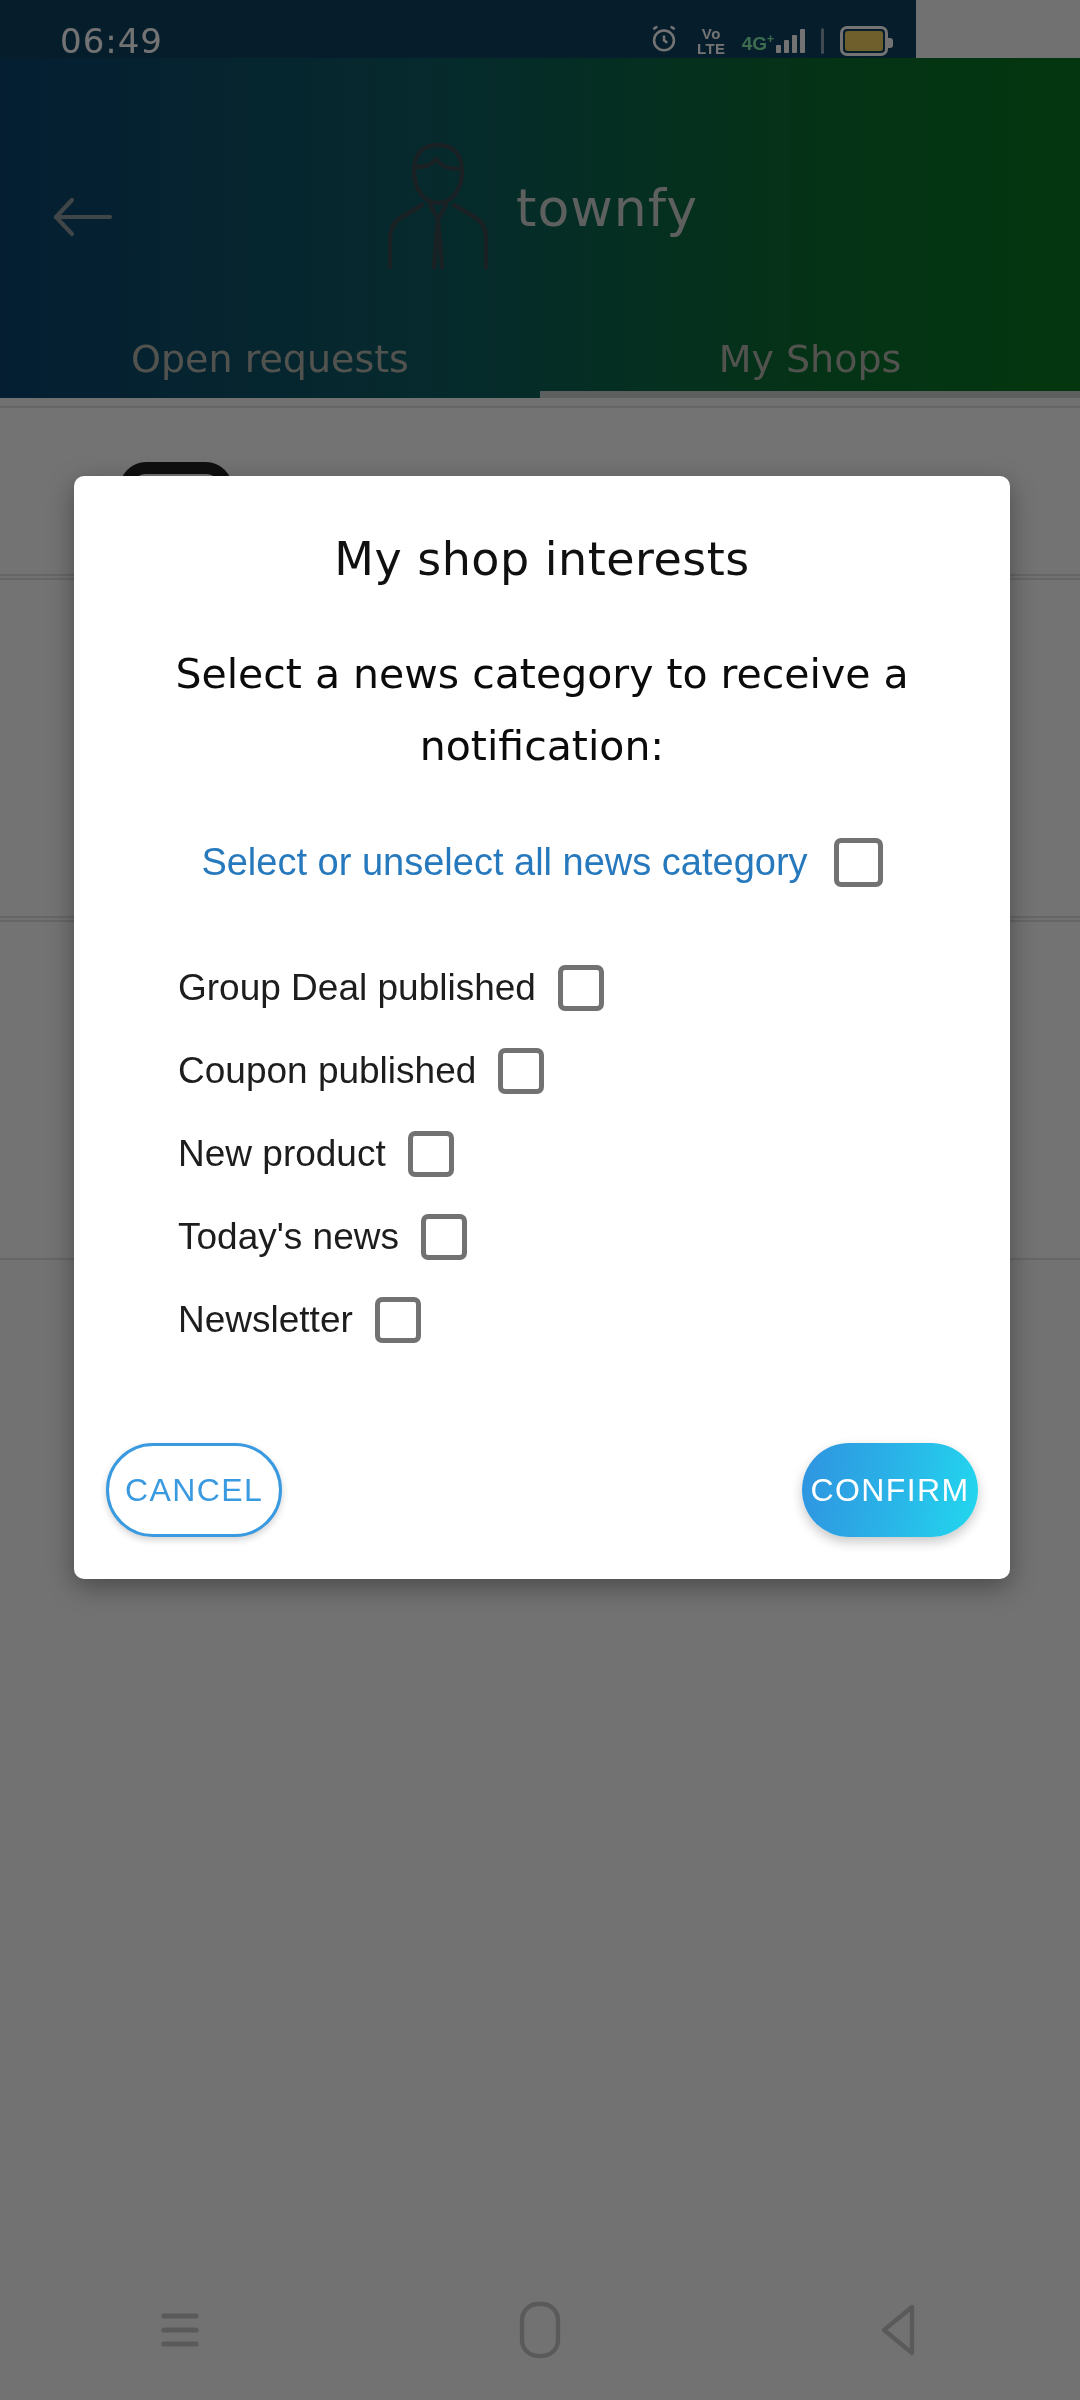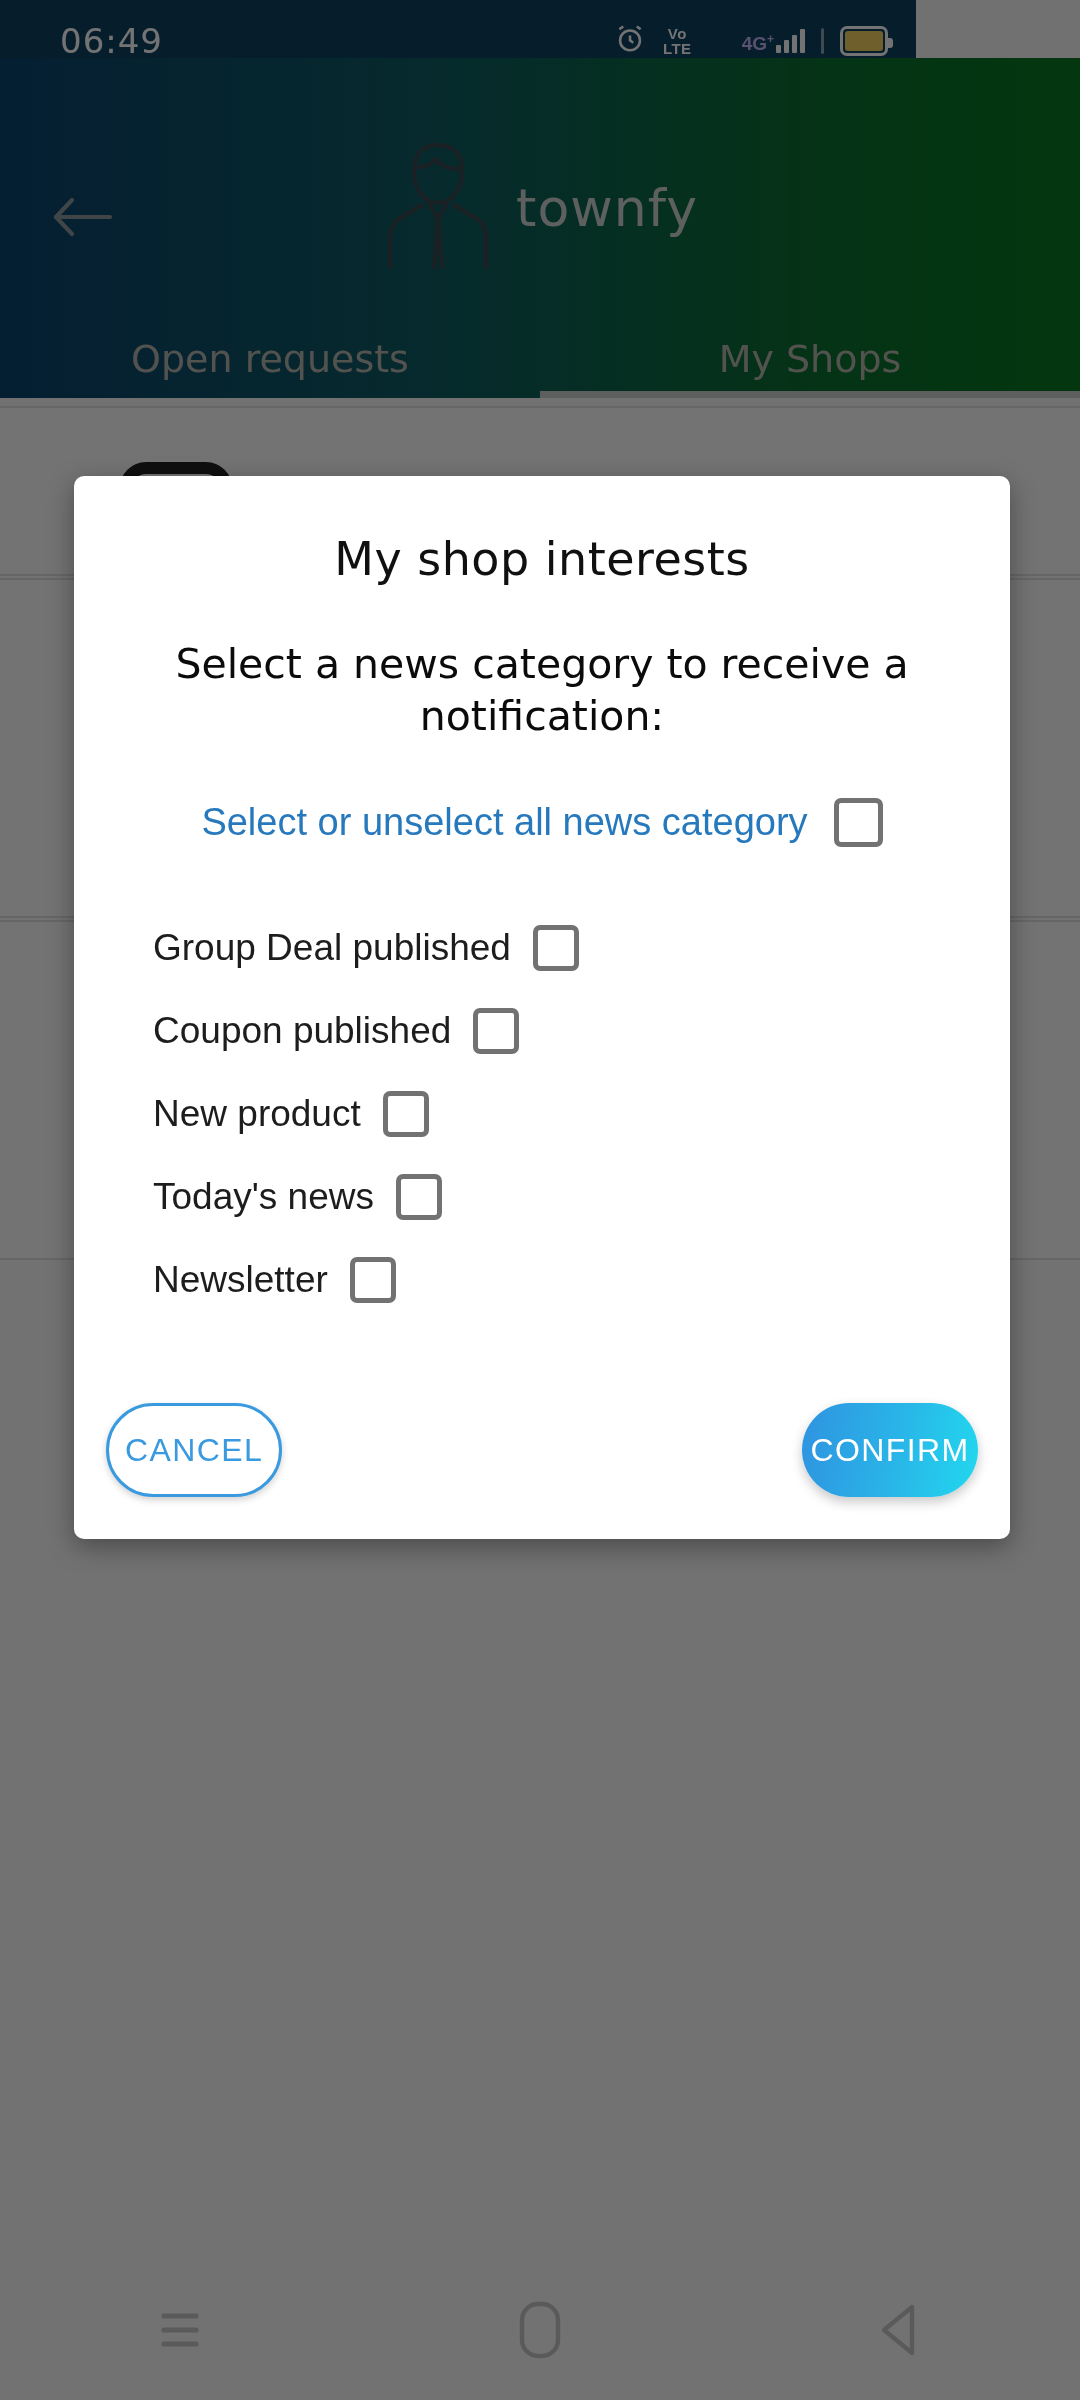--- a/index.html
+++ b/index.html
@@ -54,26 +54,25 @@
     line-height: 15px;
     font-weight: bold;
     letter-spacing: .5px;
   }
   .netgrp {
     display: flex;
     align-items: flex-end;
     gap: 2px;
   }
   .netlabel {
-    color: #c4b5fd;
+    color: #86efac;
     font-size: 19px;
     font-weight: bold;
     line-height: 19px;
     position: relative;
-    margin-left: 34px;
   }
   .netlabel sup { font-size: 12px; }
   .bars { display: flex; align-items: flex-end; gap: 3px; height: 24px; }
   .bars i { display: block; width: 5px; background: #fff; border-radius: 1px; }
   .bars i:nth-child(1) { height: 8px; }
   .bars i:nth-child(2) { height: 13px; }
   .bars i:nth-child(3) { height: 18px; }
   .bars i:nth-child(4) { height: 24px; }
   .sepbar { width: 3px; height: 26px; background: #8aa3b4; border-radius: 2px; }
   .battery {
@@ -204,42 +203,42 @@
     text-align: center;
     font-size: 46px;
     color: #101010;
     font-family: "DejaVu Sans", sans-serif;
     letter-spacing: .5px;
     margin-bottom: 52px;
   }
   #dlg-subtitle {
     text-align: center;
     font-size: 41px;
-    line-height: 52px;
+    line-height: 72px;
     color: #0b0b0b;
     padding: 0 62px;
     font-family: "DejaVu Sans", sans-serif;
     margin-bottom: 56px;
   }
   #selectall-row {
     display: flex;
     align-items: center;
     justify-content: center;
     gap: 26px;
     margin-bottom: 59px;
   }
   #selectall-label {
     color: #2779bd;
     font-size: 38px;
   }
   .option-row {
     display: flex;
     align-items: center;
     gap: 22px;
-    padding-left: 79px;
+    padding-left: 104px;
     height: 83px;
   }
   .option-label {
     color: #1d1d1d;
     font-size: 37px;
   }
   .checkbox {
     width: 46px; height: 46px;
     border: 5px solid #727272;
     border-radius: 7px;

